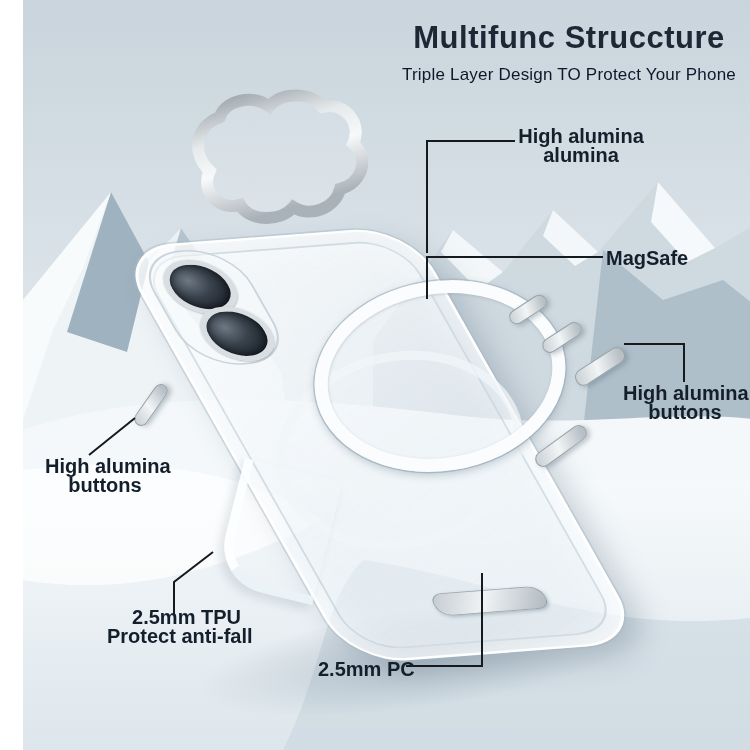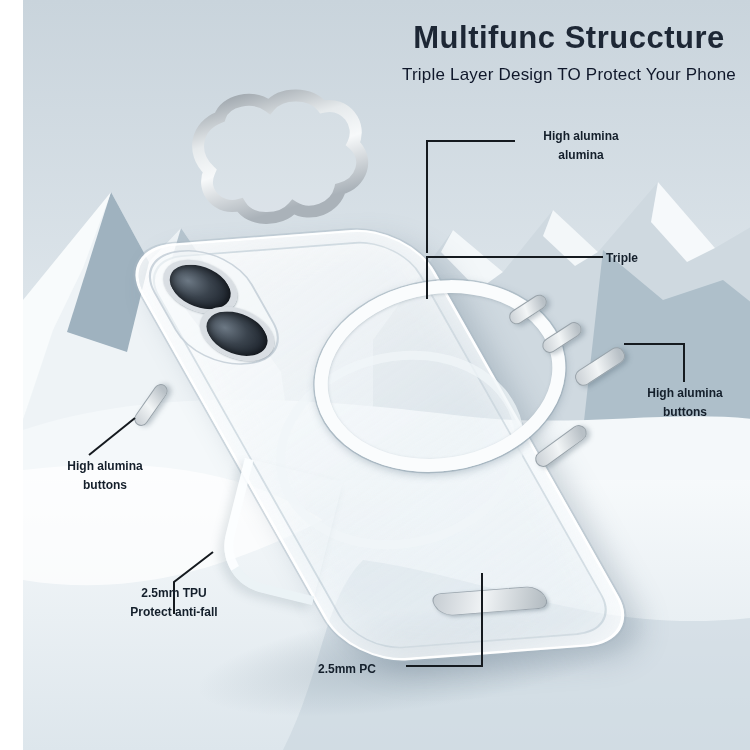--- a/index.html
+++ b/index.html
@@ -65,21 +65,21 @@
   .cloud-ring{left:156px;top:90px;z-index:6;transform:rotate(-4deg);}
 
   
   .lines{left:0;top:0;z-index:7;pointer-events:none;}
   .lines polyline{fill:none;stroke:#151a1f;stroke-width:2;}
 
   
   .heading{left:352px;top:20px;width:388px;text-align:center;z-index:8;}
   .title{font-size:31px;font-weight:bold;color:#1d2735;letter-spacing:0.5px;}
   .subtitle{margin-top:9px;font-size:17px;font-weight:400;color:#0f172a;letter-spacing:0.2px;}
-  .label{position:absolute;z-index:8;font-weight:bold;font-size:12px;color:#141f2b;
+  .label{position:absolute;z-index:8;font-weight:bold;font-size:20px;color:#141f2b;
     text-align:center;line-height:19px;white-space:nowrap;}
   .label span{display:block;}
 </style>
 </head>
 <body>
 
 <div class="stage">
 
   <svg class="bg" width="750" height="750" viewBox="0 0 750 750">
     <defs>
@@ -158,34 +158,34 @@
     <div class="title">Multifunc Struccture</div>
     <div class="subtitle">Triple Layer Design TO Protect Your Phone</div>
   </div>
 
   <div class="label" style="left:492px;top:127px;width:132px;">
     <span>High alumina</span>
     <span>alumina</span>
   </div>
 
   <div class="label" style="left:583px;top:249px;">
-    <span>Triple</span>
+    <span>MagSafe</span>
   </div>
 
   <div class="label" style="left:600px;top:384px;width:124px;">
     <span>High alumina</span>
     <span>buttons</span>
   </div>
 
   <div class="label" style="left:22px;top:457px;width:120px;">
     <span>High alumina</span>
     <span>buttons</span>
   </div>
 
-  <div class="label" style="left:84px;top:584px;width:134px;">
+  <div class="label" style="left:84px;top:608px;width:134px;text-align:right;">
     <span>2.5mm TPU</span>
     <span>Protect anti-fall</span>
   </div>
 
   <div class="label" style="left:295px;top:660px;">
     <span>2.5mm PC</span>
   </div>
 
 </div>
 

